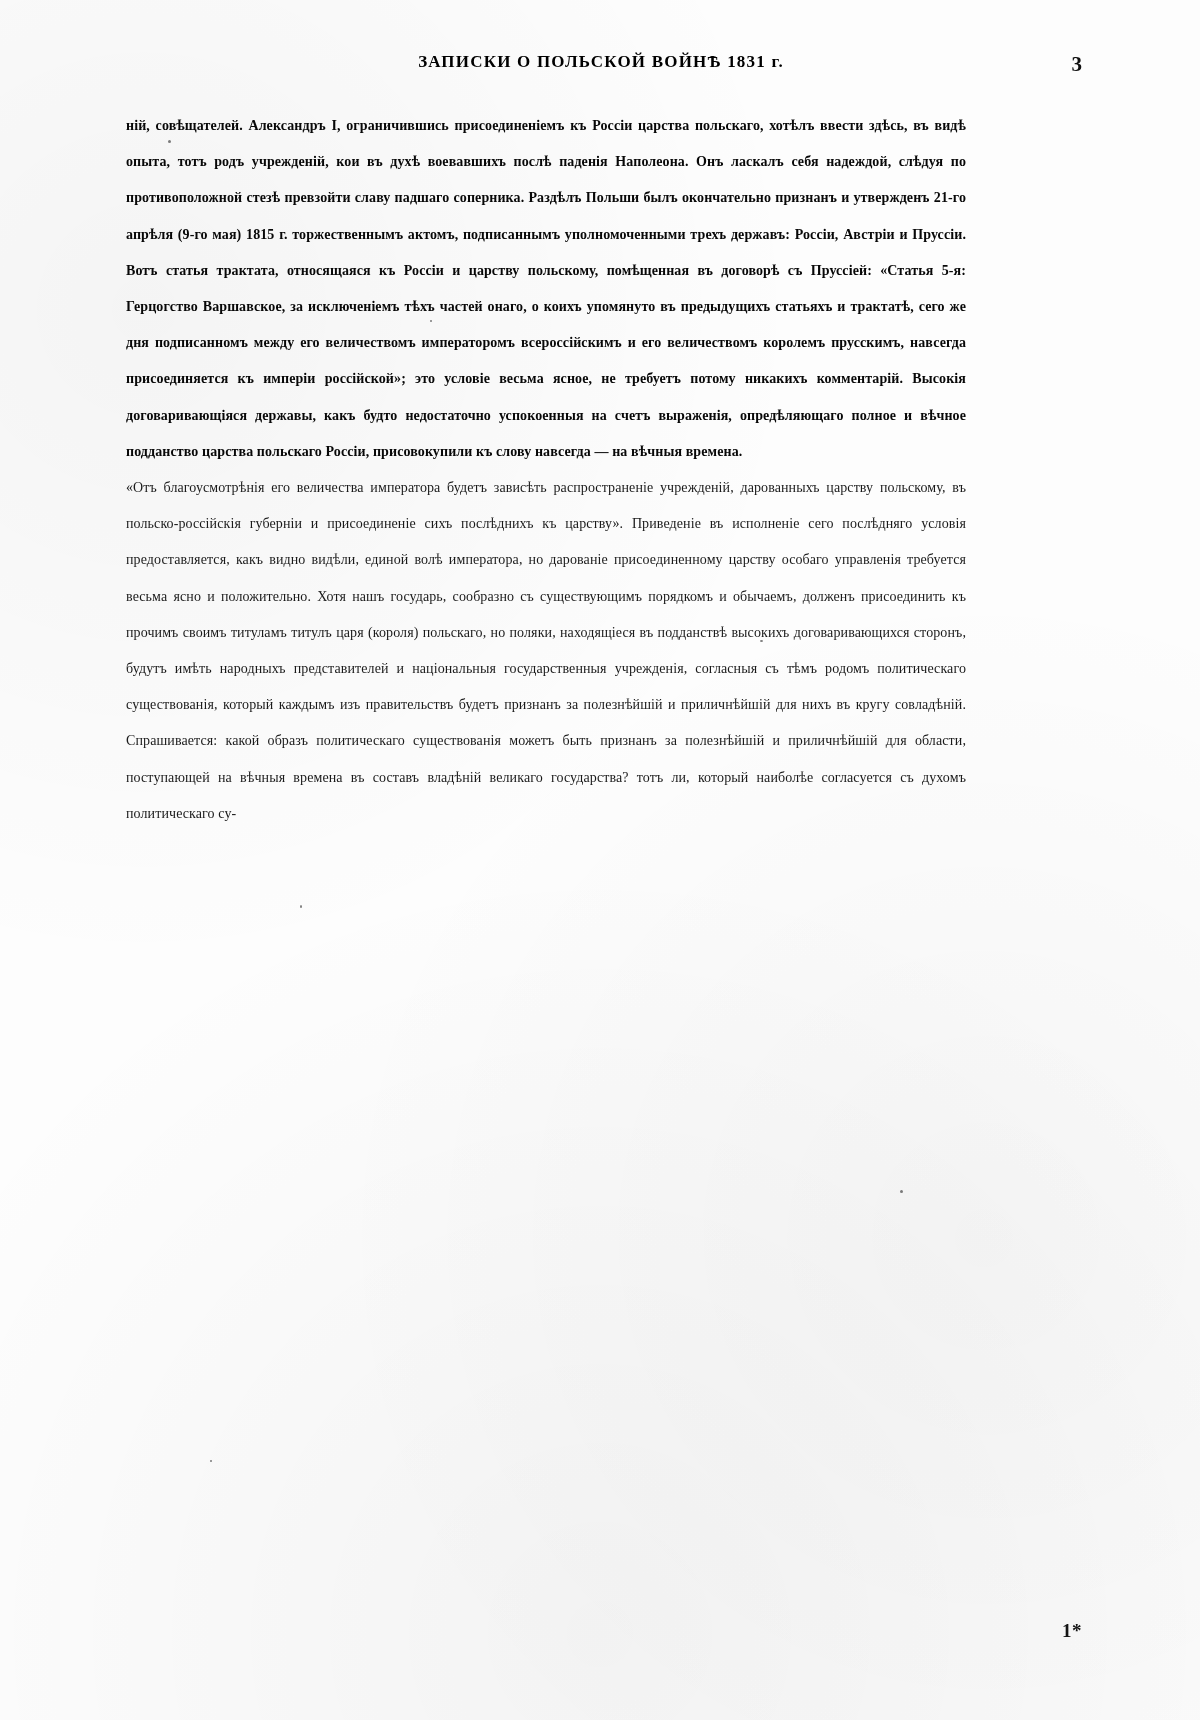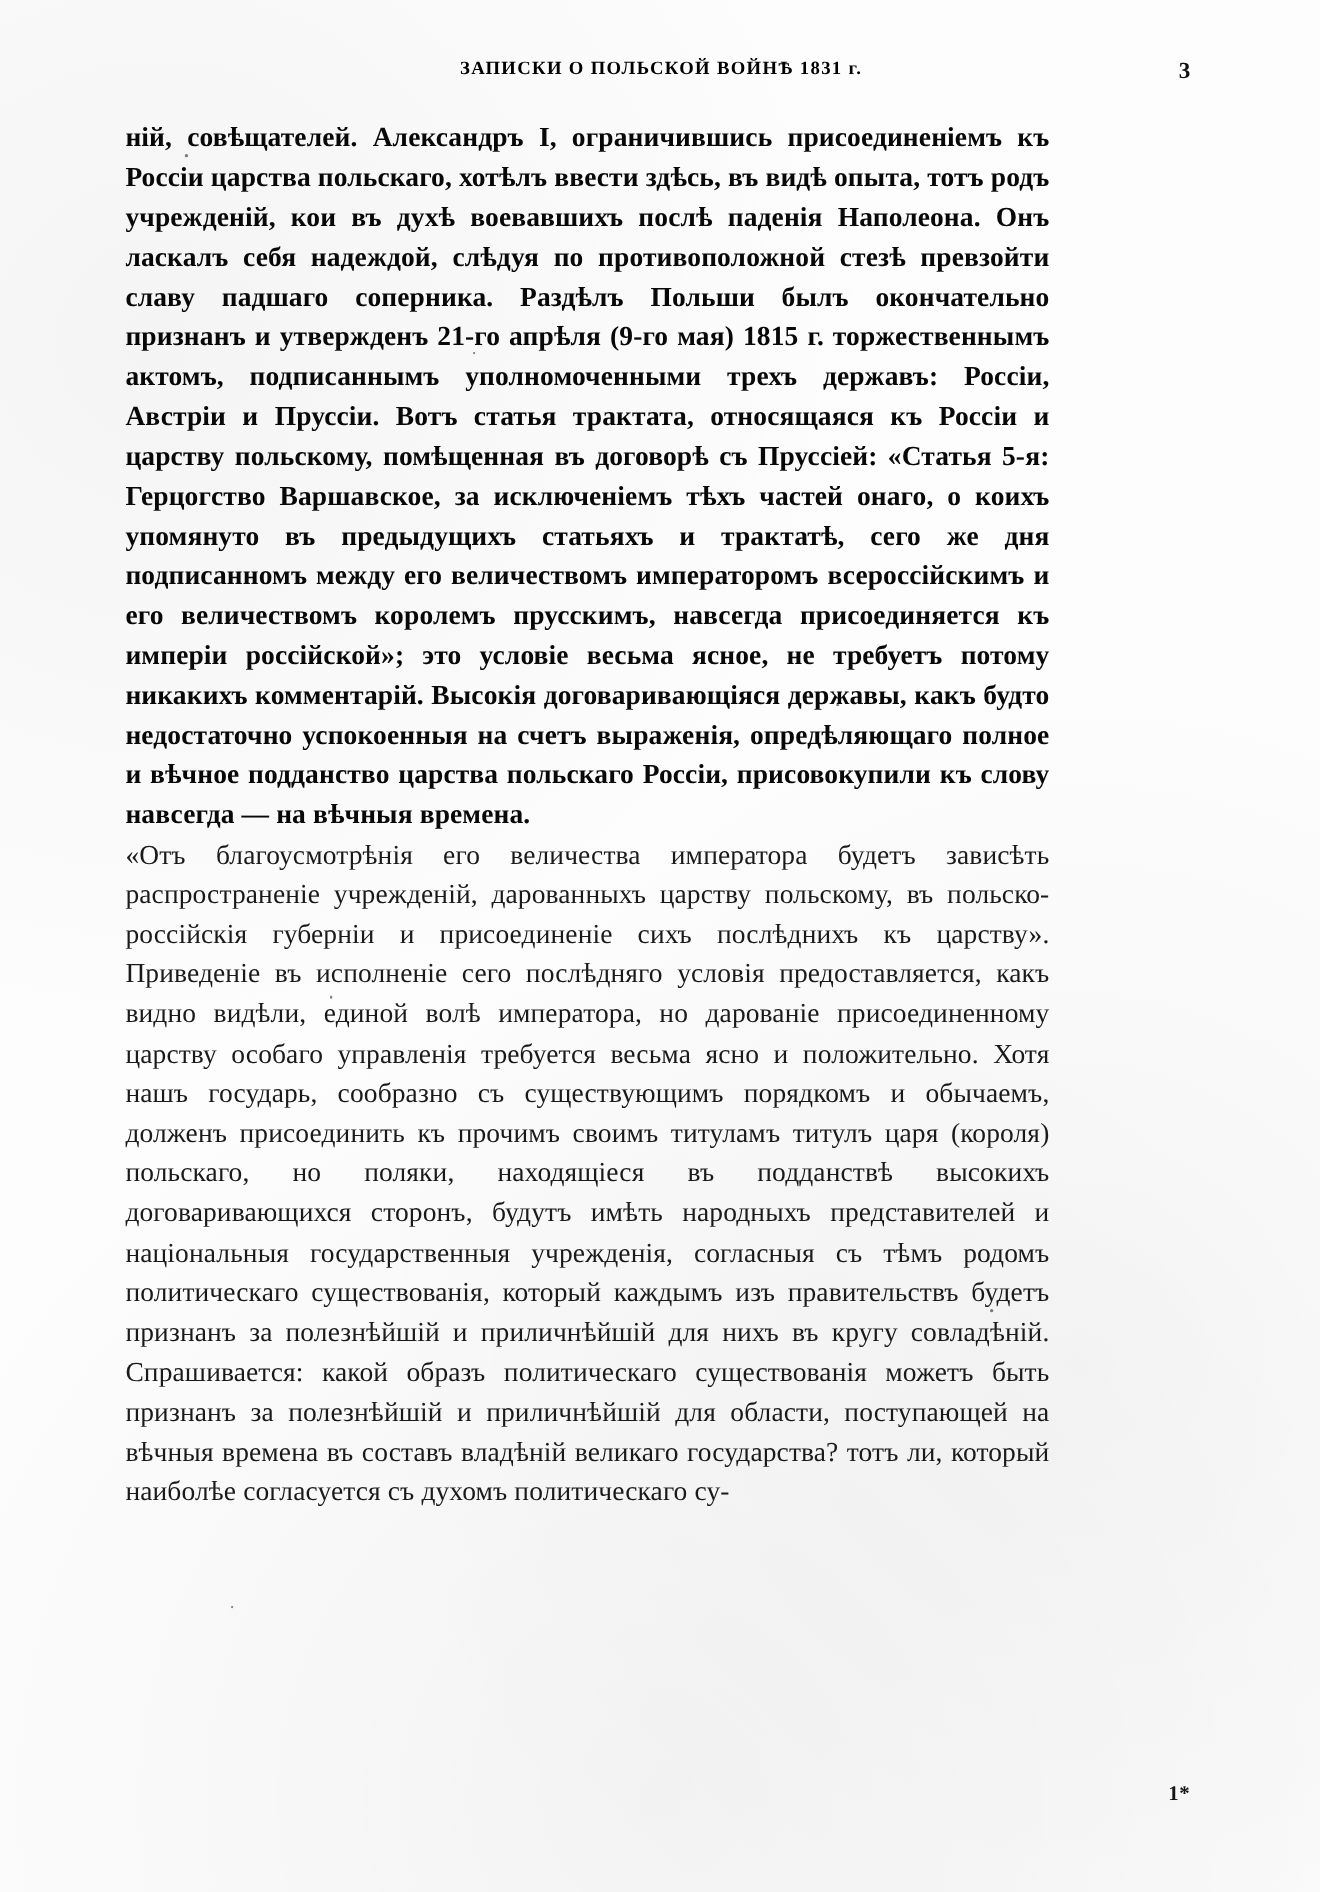--- a/index.html
+++ b/index.html
@@ -49,23 +49,23 @@
     position: absolute;
     right: 0;
     top: 0;
     font-size: 21px;
     font-weight: 700;
     color: #101010;
   }
   .body-text {
     position: absolute;
     top: 108px;
-    left: 114px;
+    left: 126px;
     width: 840px;
-    font-size: 25px;
+    font-size: 14px;
     line-height: 36.2px;
     text-align: justify;
     text-justify: inter-word;
     color: #131313;
     letter-spacing: 0.1px;
   }
   .body-text p {
     margin: 0;
     text-indent: 0;
   }

